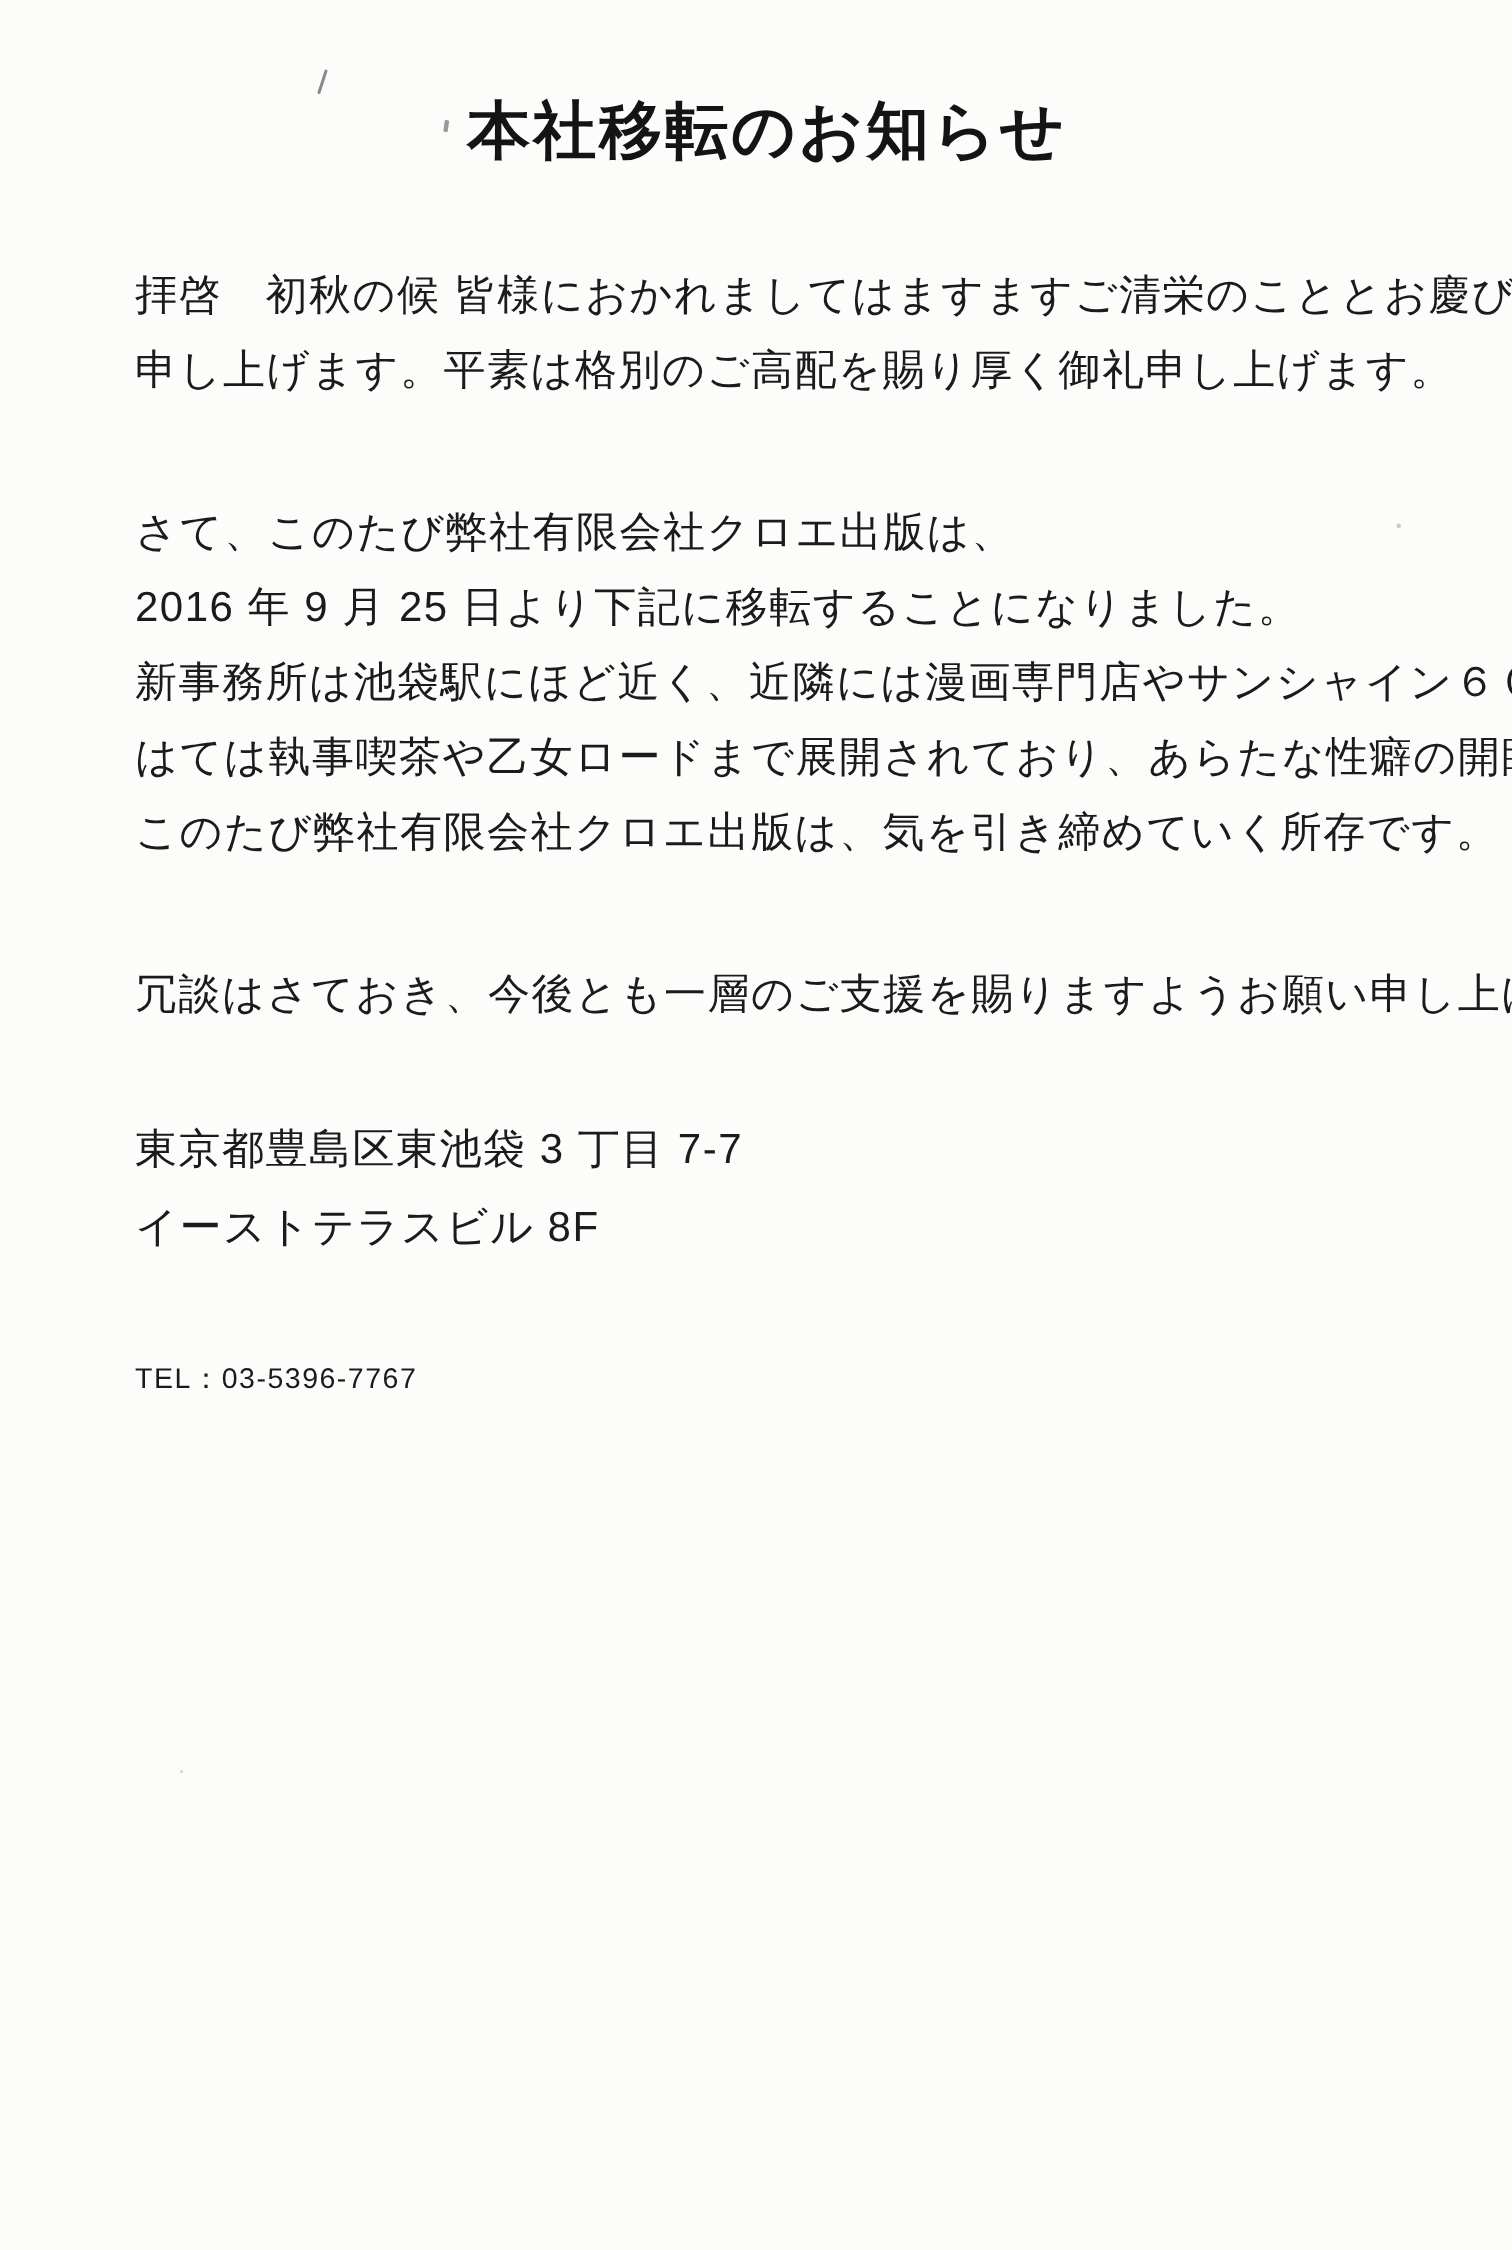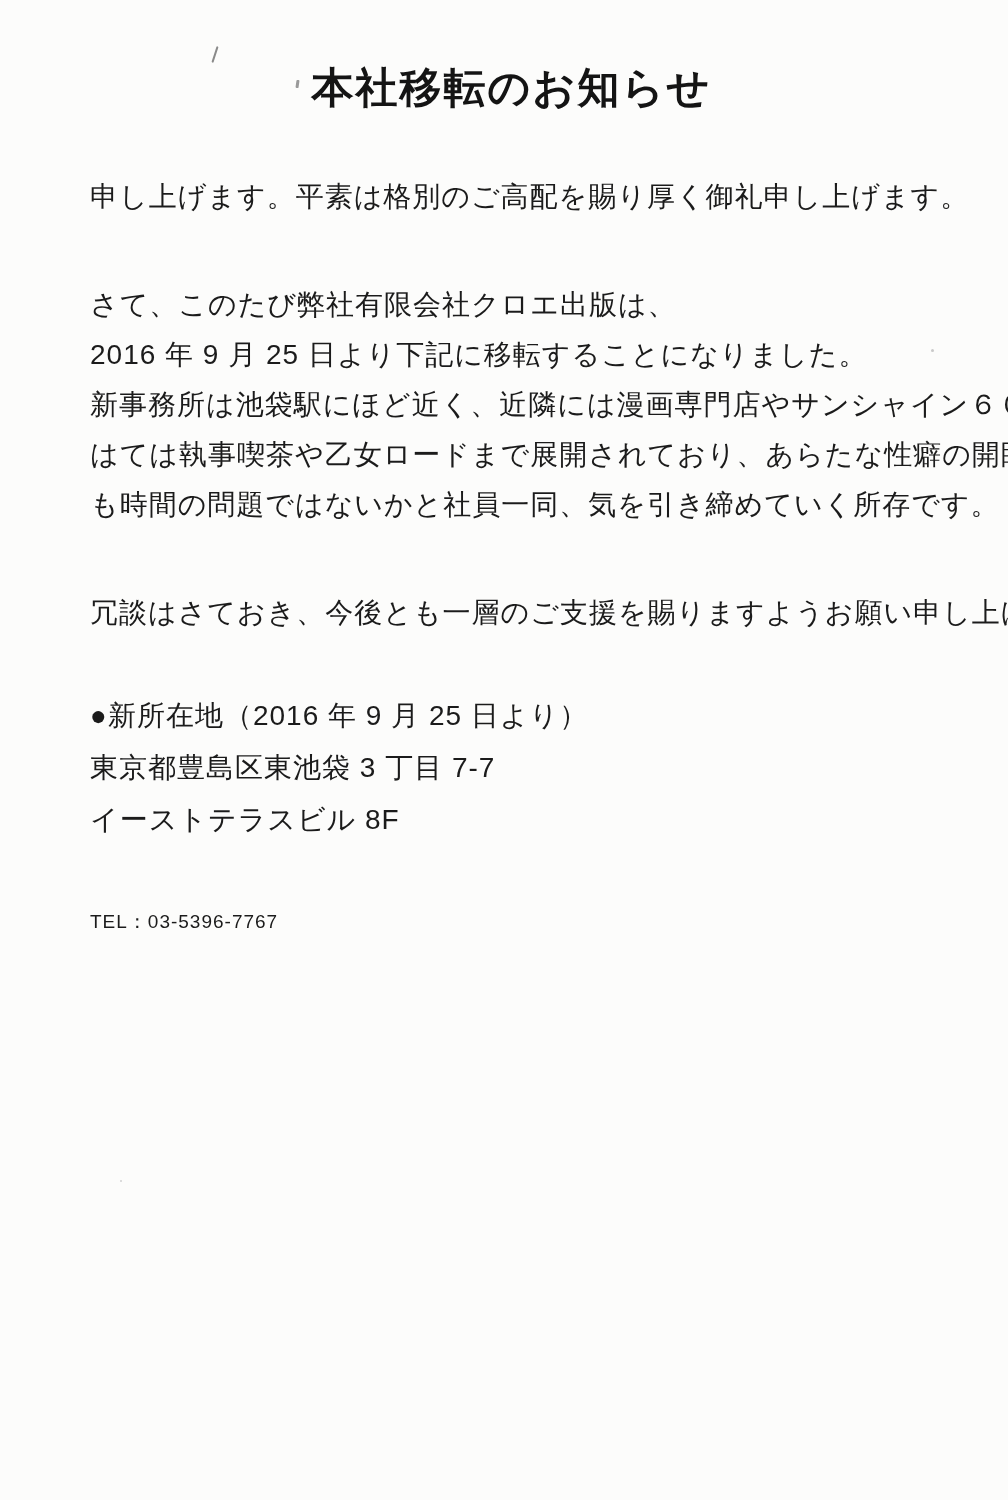--- a/index.html
+++ b/index.html
@@ -87,37 +87,37 @@
   <span class="artifact artifact-slash"></span>
   <span class="artifact artifact-speck-1"></span>
   <span class="artifact artifact-speck-2"></span>
   <span class="artifact artifact-speck-3"></span>
 
   <div class="title">本社移転のお知らせ</div>
 
   <div class="body-text">
 
     <div class="para para-1">
+      <div class="line">拝啓　初秋の候 皆様におかれましてはますますご清栄のこととお慶び</div>
       <div class="line">申し上げます。平素は格別のご高配を賜り厚く御礼申し上げます。</div>
     </div>
 
     <div class="para para-2">
       <div class="line">さて、このたび弊社有限会社クロエ出版は、</div>
       <div class="line">2016 年 9 月 25 日より下記に移転することになりました。</div>
       <div class="line">新事務所は池袋駅にほど近く、近隣には漫画専門店やサンシャイン６０、</div>
       <div class="line">はては執事喫茶や乙女ロードまで展開されており、あらたな性癖の開眼</div>
-      <div class="line">も時間の問題ではないかと社員一同、気を引き締めていく所存です。</div>
+      <div class="line">このたび弊社有限会社クロエ出版は、気を引き締めていく所存です。</div>
     </div>
 
     <div class="para para-3">
       <div class="line">冗談はさておき、今後とも一層のご支援を賜りますようお願い申し上げ</div>
     </div>
 
     <div class="address-block">
-      <div class="line">●新所在地（2016 年 9 月 25 日より）</div>
       <div class="line">東京都豊島区東池袋 3 丁目 7-7</div>
       <div class="line">イーストテラスビル 8F</div>
     </div>
 
     <div class="contact-block">
       <div class="line">TEL：03-5396-7767</div>
     </div>
 
   </div>
 

